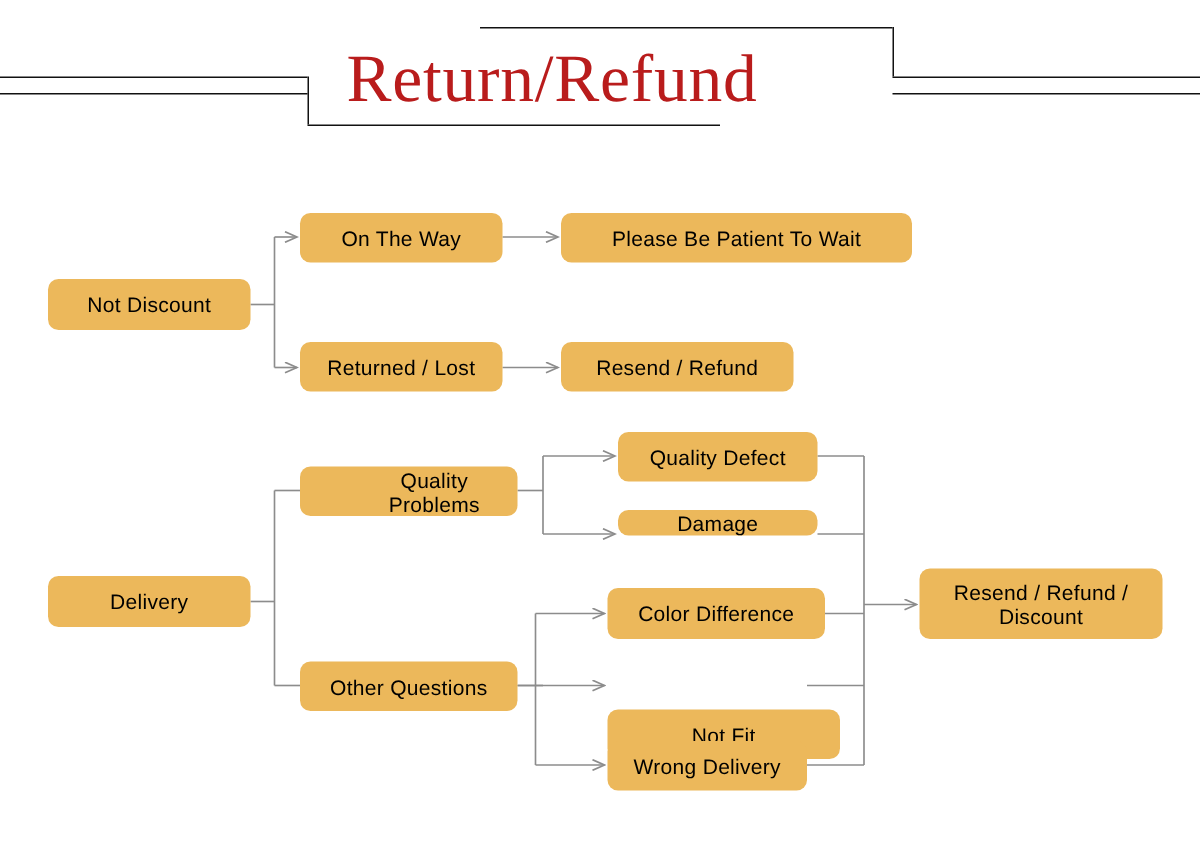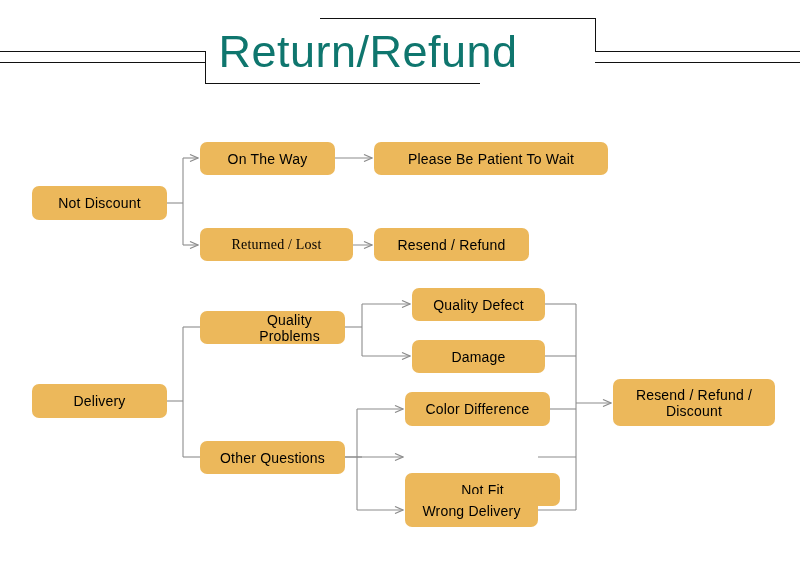--- a/index.html
+++ b/index.html
@@ -22,25 +22,25 @@
     top: 0;
     width: 800px;
     height: 110px;
   }
   #header-title {
     position: absolute;
     left: 0;
     top: 26px;
     width: 736px;
     text-align: center;
-    font-family: Liberation Sans, sans-serif;
+    font-family: Liberation Serif, serif;
     font-weight: 300;
     font-size: 45px;
     letter-spacing: 0.5px;
-    color: #0f766e;
+    color: #b91c1c;
     line-height: 52px;
     white-space: nowrap;
   }
   .hline {
     position: absolute;
     background: #111111;
     height: 1px;
   }
   .vline {
     position: absolute;
@@ -142,35 +142,35 @@
       <path d="M538,510 L576,510"></path>
       <path d="M576,304 L576,510"></path>
       <path d="M576,403 L611,403" marker-end="url(#ah)"></path>
     </g>
   </svg>
 
   <div class="node" style="left:32px;  top:186px; width:135px; height:34px;">Not Discount</div>
 
   <div class="node" style="left:200px; top:142px; width:135px; height:33px;">On The Way</div>
 
-  <div class="node" style="left:200px; top:228px; width:153px; height:33px;font-family:Liberation Serif, serif;">Returned / Lost</div>
+  <div class="node" style="left:200px; top:228px; width:135px; height:33px;">Returned / Lost</div>
 
   <div class="node" style="left:374px; top:142px; width:234px; height:33px;">Please Be Patient To Wait</div>
 
   <div class="node" style="left:374px; top:228px; width:155px; height:33px;">Resend / Refund</div>
 
   <div class="node" style="left:32px;  top:384px; width:135px; height:34px;">Delivery</div>
 
   <div class="node" style="left:200px; top:311px; width:145px; height:33px;padding-left:40px;">Quality Problems</div>
 
   <div class="node" style="left:200px; top:441px; width:145px; height:33px;">Other Questions</div>
 
   <div class="node" style="left:412px; top:288px; width:133px; height:33px;">Quality Defect</div>
 
-  <div class="node" style="left:412px; top:340px; width:133px; height:33px;">Damage</div>
+  <div class="node" style="left:412px; top:340px; width:133px; height:17px;">Damage</div>
 
   <div class="node" style="left:405px; top:392px; width:145px; height:34px;">Color Difference</div>
 
   <div class="node" style="left:405px; top:441px; width:155px; height:33px;margin-top:32px;">Not Fit</div>
 
   <div class="node" style="left:405px; top:494px; width:133px; height:33px;">Wrong Delivery</div>
 
   <div class="node" style="left:613px; top:379px; width:162px; height:47px;">Resend / Refund / Discount</div>
 
 </div>

